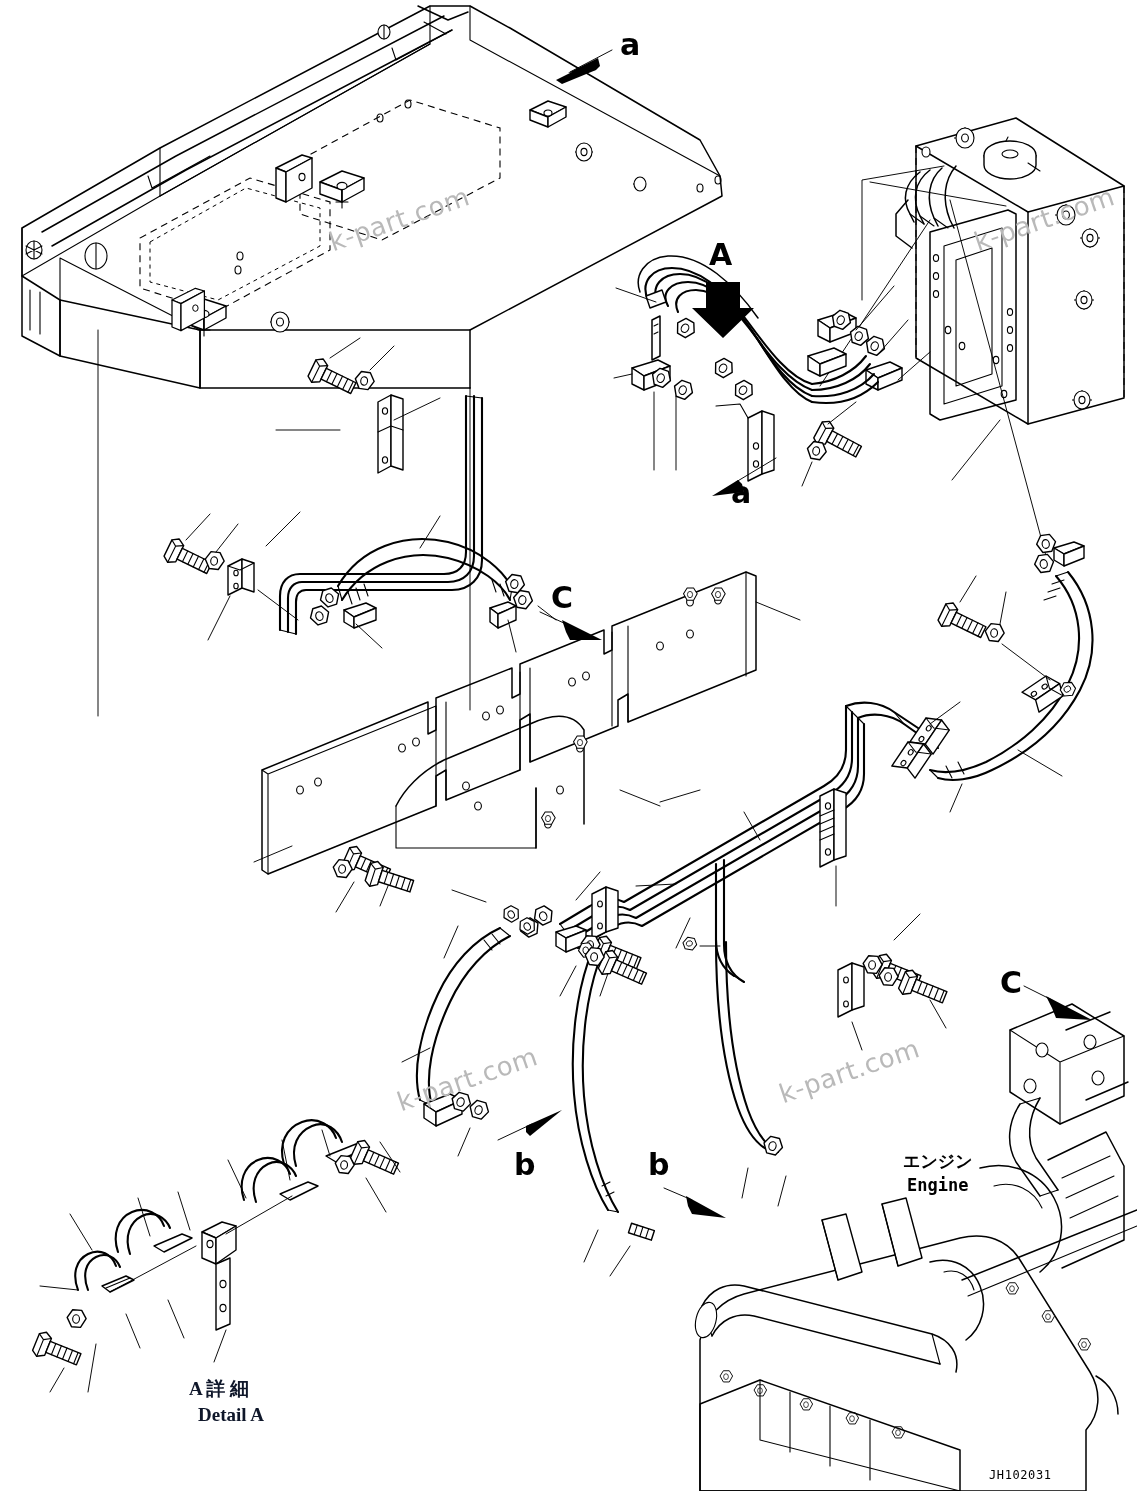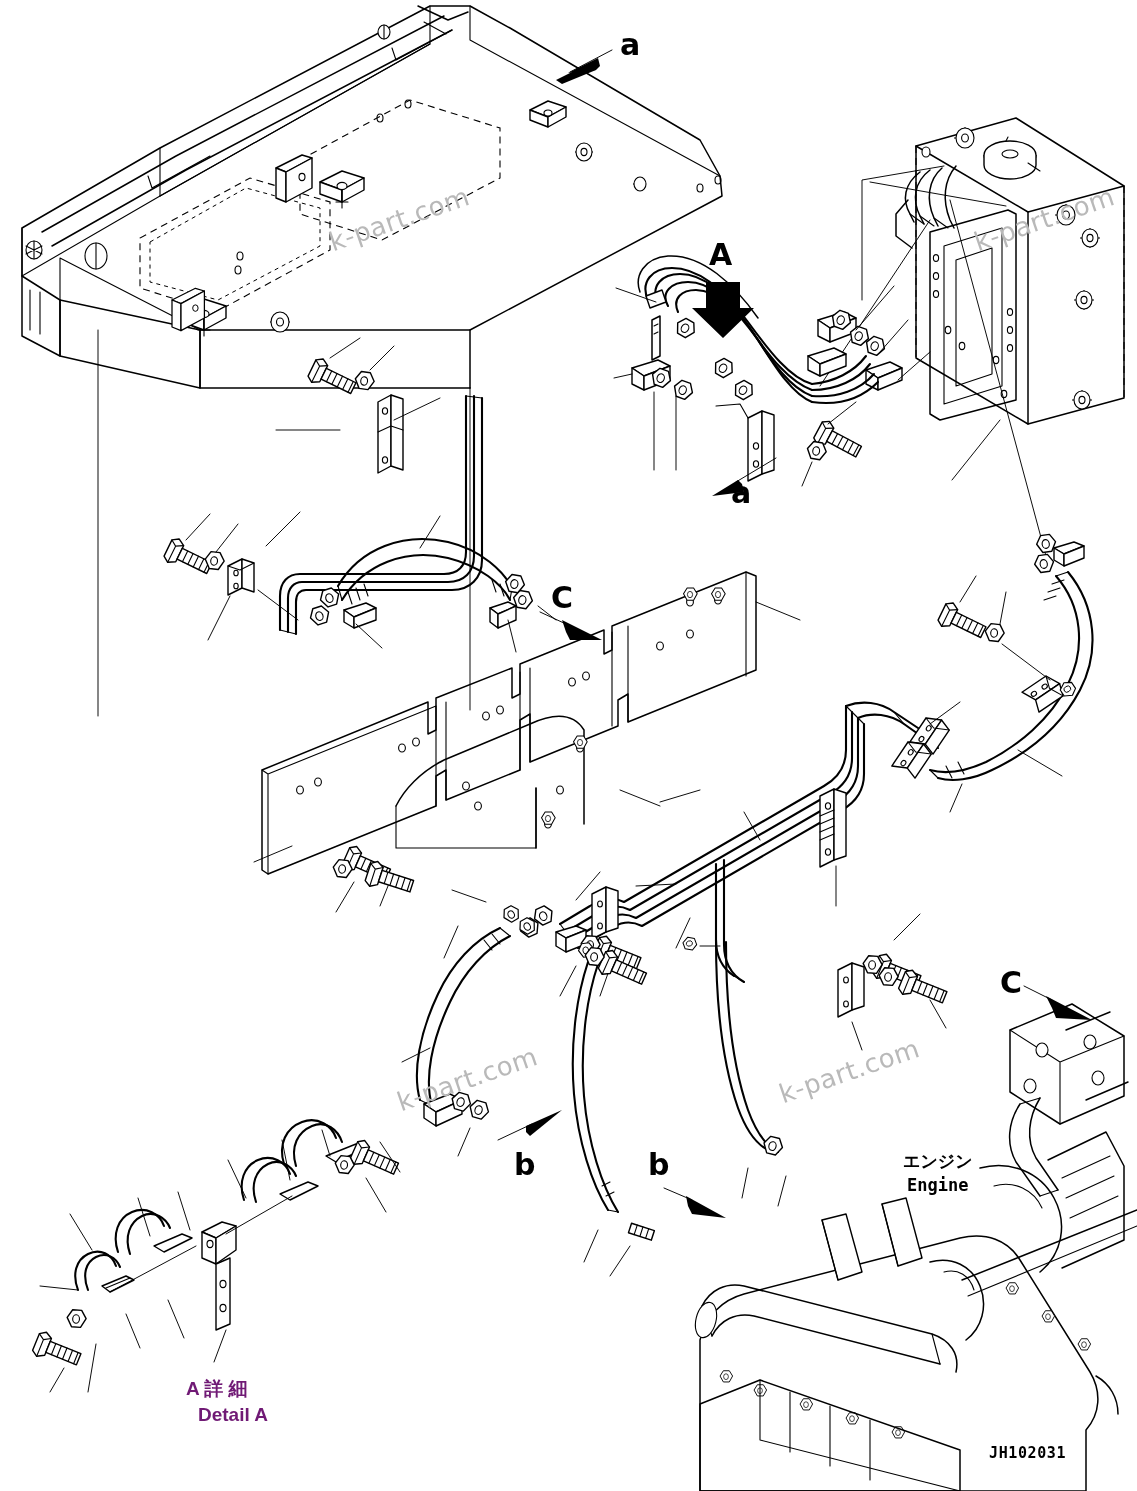--- a/index.html
+++ b/index.html
@@ -5,24 +5,24 @@
 <style>
   html,body{margin:0;padding:0;background:#fff;}
   body{font-family:"DejaVu Sans",sans-serif;}
   #page{position:relative;width:1137px;height:1491px;background:#ffffff;overflow:hidden;}
   #artboard{position:absolute;left:0;top:0;width:1137px;height:1491px;}
   .wm{position:absolute;color:#b9b9b9;font-family:"DejaVu Sans",sans-serif;font-weight:400;
       white-space:nowrap;pointer-events:none;letter-spacing:.5px;}
   .lbl{position:absolute;color:#000;font-family:"DejaVu Sans Mono","DejaVu Sans",monospace;
        font-weight:700;white-space:pre;line-height:1.15;}
   .lbl-serif{font-family:"DejaVu Sans","Liberation Sans",sans-serif;}
-  .partno{position:absolute;color:#000;font-family:"DejaVu Sans Mono",monospace;font-size:15px;
-          font-weight:700;letter-spacing:.6px;}
-  .detail-cap{position:absolute;color:#701a75;font-family:Liberation Sans, sans-serif;
-              font-weight:700;font-size:19px;line-height:1.25;white-space:pre;}
+  .partno{position:absolute;color:#000;font-family:"DejaVu Sans Mono",monospace;font-size:12px;
+          font-weight:400;letter-spacing:.6px;margin-top:24px;}
+  .detail-cap{position:absolute;color:#0f172a;font-family:Liberation Serif, serif;
+              font-weight:700;font-size:19px;line-height:1.25;white-space:pre;text-align:center;}
   .eng-cap{position:absolute;color:#000;font-family:"DejaVu Sans Mono",monospace;
            font-weight:700;font-size:17px;line-height:1.3;white-space:pre;text-align:center;}
 </style>
 </head>
 <body>
 
 <div id="page">
 
   <svg id="artboard" viewBox="0 0 1137 1491" xmlns="http://www.w3.org/2000/svg">
     <defs>

